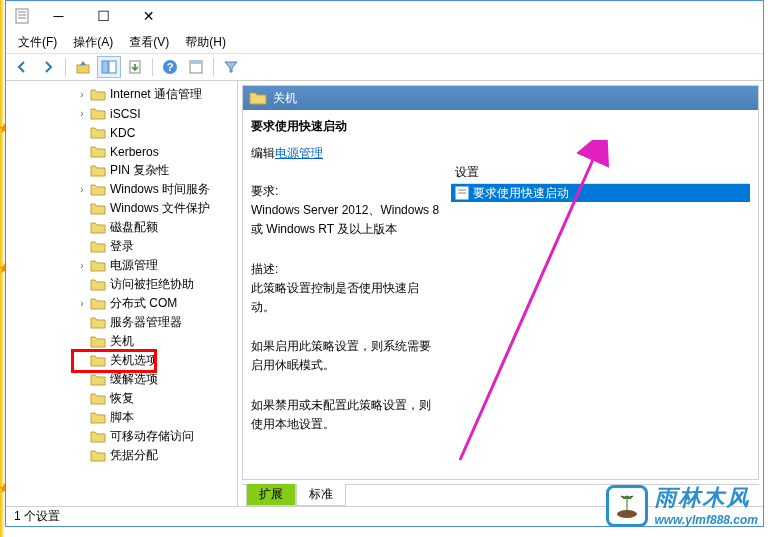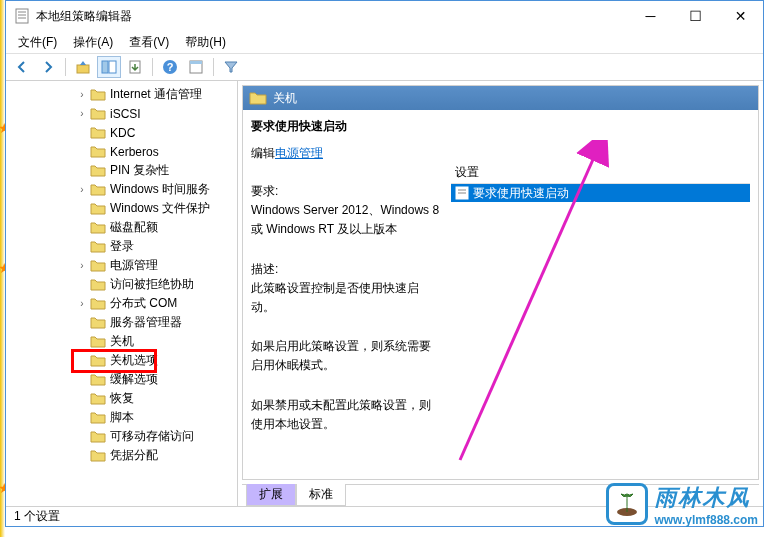--- a/index.html
+++ b/index.html
@@ -37,52 +37,51 @@
     .detail-title { font-weight: bold; margin-bottom: 10px; }
     .detail-link { color: #0066cc; text-decoration: underline; cursor: pointer; }
     .detail-section { margin-top: 20px; line-height: 1.6; }
     .detail-right { flex: 1; }
     .col-header { font-size: 12px; padding: 2px 4px; border-bottom: 1px solid #e0e0e0; margin-top: 44px; }
     .setting-row { display: flex; align-items: center; height: 18px; background: #0078d7; color: #fff; padding: 0 4px; font-size: 12px; cursor: pointer; }
     .setting-icon { width: 14px; height: 14px; margin-right: 4px; }
     
     .tabs-bottom { height: 22px; display: flex; align-items: flex-start; padding-left: 4px; border-top: 1px solid #d0d0d0; margin: 4px 4px 0 4px; }
     .tab { padding: 2px 12px; font-size: 12px; border: 1px solid #d0d0d0; border-top: none; background: #fff; cursor: pointer; margin-top: -1px; }
-    .tab.active { background: #c4b5fd; }
+    .tab.active { background: #84cc16; }
     
     .statusbar { height: 20px; border-top: 1px solid #d0d0d0; display: flex; align-items: center; padding: 0 8px; font-size: 12px; text-align: right; }
     
     .arrow-overlay { position: absolute; pointer-events: none; z-index: 20; }
     
-    .watermark { position: absolute; right: 10px; bottom: 10px; z-index: 30; display: flex; align-items: flex-start; }
+    .watermark { position: absolute; right: 10px; bottom: 10px; z-index: 30; display: flex; align-items: flex-end; }
     .wm-logo { width: 42px; height: 42px; background: #fff; border: 3px solid #2a8fd0; border-radius: 8px; display: flex; align-items: center; justify-content: center; margin-right: 6px; }
     .wm-text { display: flex; flex-direction: column; }
     .wm-title { font-size: 22px; font-weight: bold; color: #2a8fd0; letter-spacing: 2px; font-style: italic; }
-    .wm-url { font-size: 12px; color: #2a8fd0; font-weight: bold; }
+    .wm-url { font-size: 12px; color: #2a8fd0; font-weight: bold; font-style: italic; }
     
     .left-edge { position: absolute; left: 0; top: 0; width: 5px; height: 537px; background: linear-gradient(to right, #f0c000, #fff); }
     .left-star { position: absolute; left: -2px; color: #ff8800; font-size: 14px; }
   </style>
 </head>
 <body>
 
 <div class="left-edge"></div>
 <div class="left-star" style="top:120px">★</div>
 <div class="left-star" style="top:260px">★</div>
 <div class="left-star" style="top:480px">★</div>
 
 <div class="window">
   <div class="titlebar">
     <svg class="titlebar-icon" viewBox="0 0 16 16">
         <rect x="2" y="1" width="12" height="14" fill="#fff" stroke="#888"></rect>
         <line x1="4" y1="4" x2="12" y2="4" stroke="#888"></line>
         <line x1="4" y1="7" x2="12" y2="7" stroke="#888"></line>
         <line x1="4" y1="10" x2="12" y2="10" stroke="#888"></line>
       </svg>
-    <span class="titlebar-text">本地组策略编辑器</span>
     <div class="window-controls">
       <div class="window-btn">─</div>
       <div class="window-btn">☐</div>
       <div class="window-btn close">✕</div>
     </div>
   </div>
 
   <div class="menubar">
     <div class="menu-item">文件(F)</div>
     <div class="menu-item">操作(A)</div>

